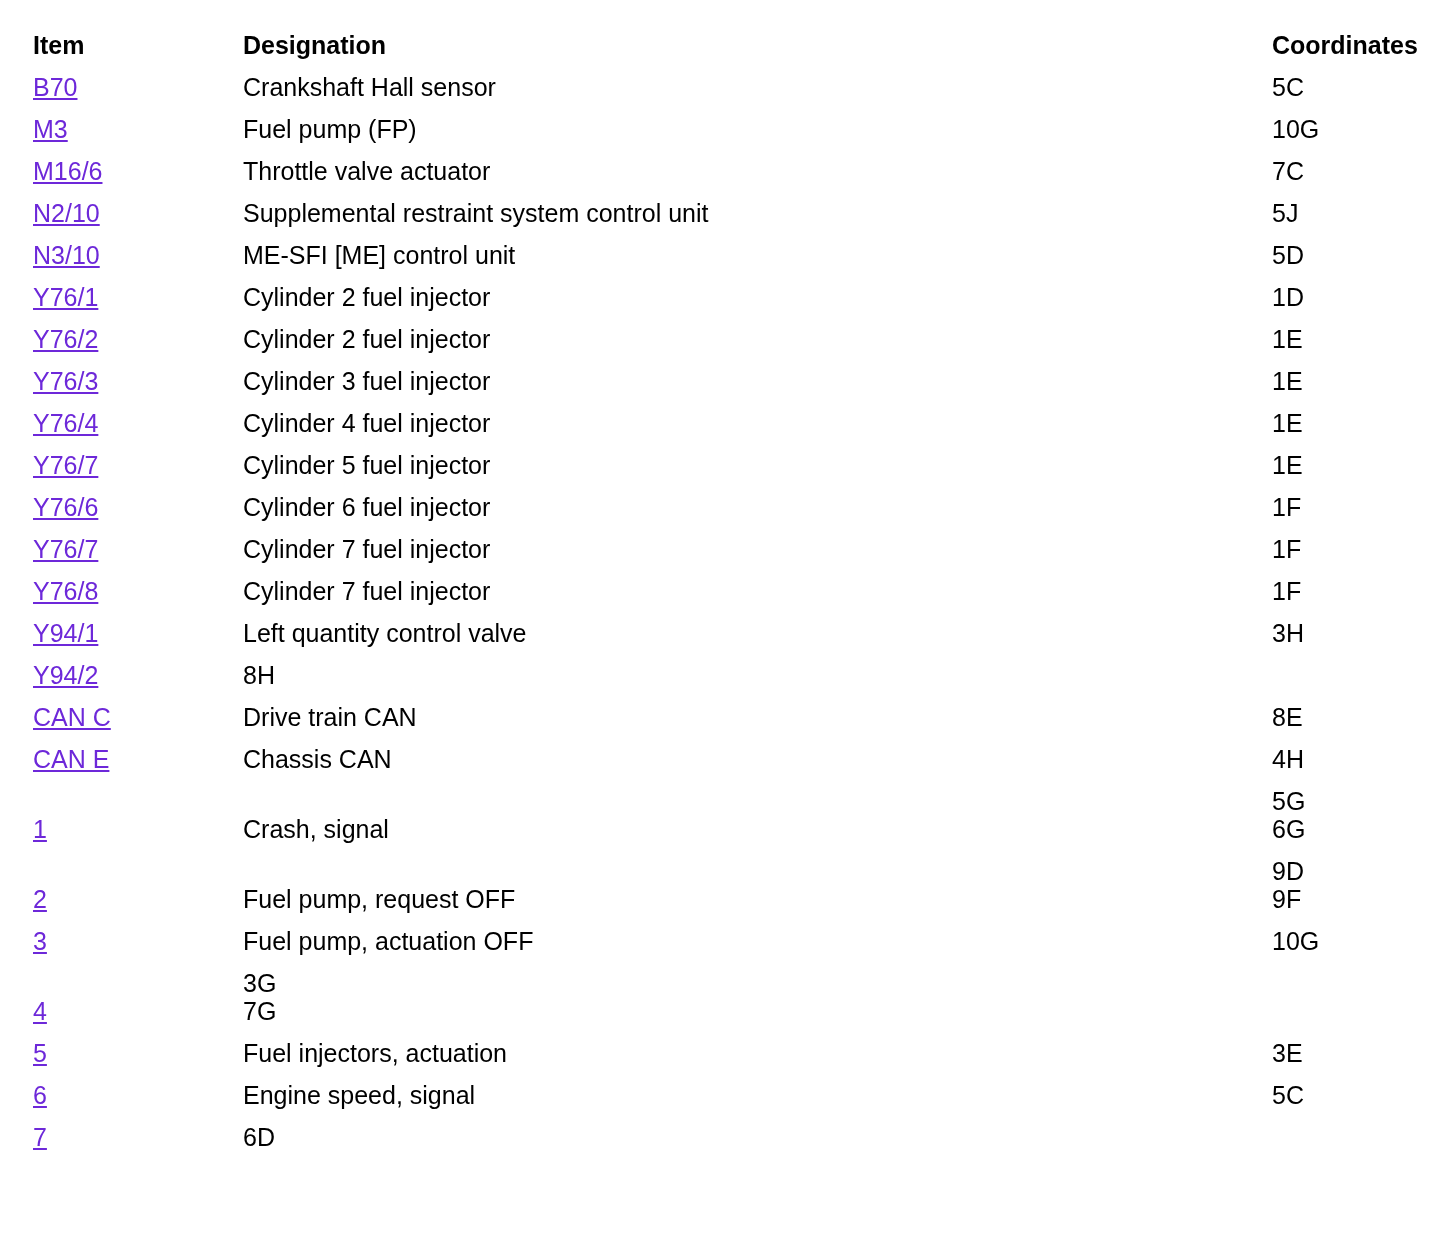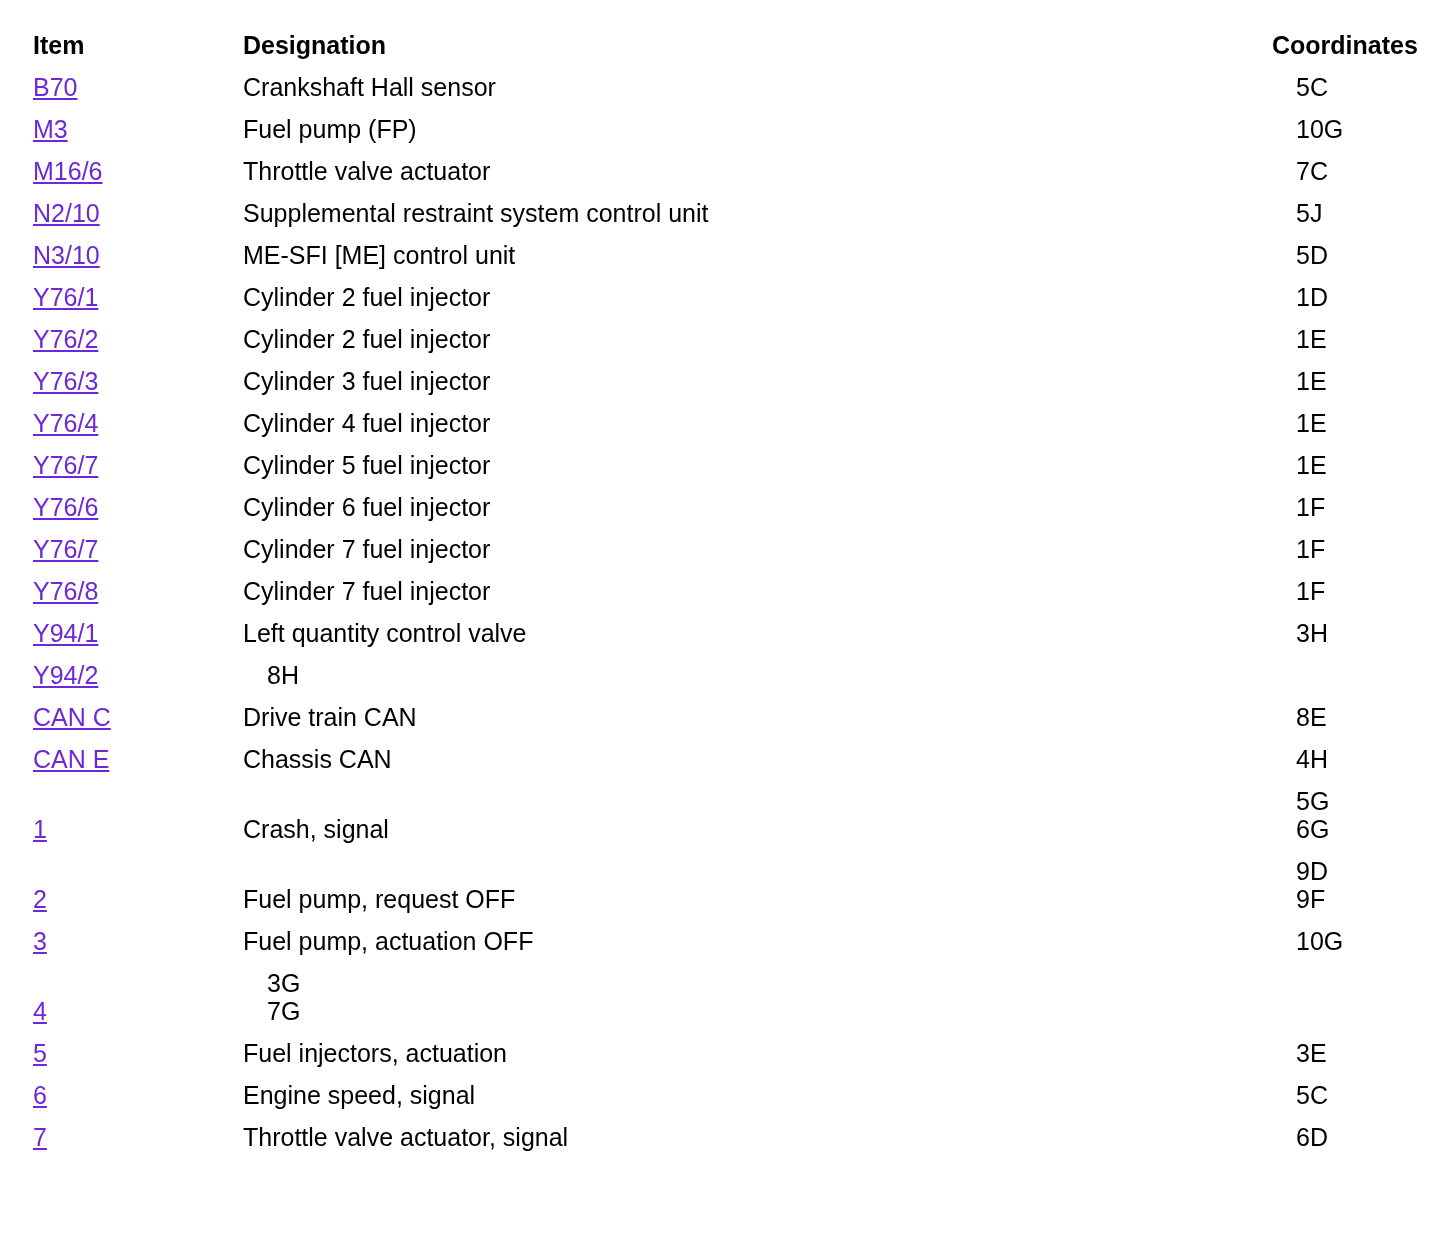--- a/index.html
+++ b/index.html
@@ -25,21 +25,21 @@
   }
   .col-item { width: 210px; flex: 0 0 210px; }
   .col-designation { width: 1029px; flex: 0 0 1029px; }
   .col-coordinates { flex: 1 1 auto; }
   .header-row { font-weight: bold; }
   .item-link {
     color: #6d28d9;
     text-decoration: underline;
     cursor: pointer;
   }
-  .coord-line { display: block; margin-left: 24px; }
+  .coord-line { display: block; }
 </style>
 </head>
 <body>
 
 <div class="page">
 
   <div class="row header-row">
     <div class="col-item">Item</div>
     <div class="col-designation">Designation</div>
     <div class="col-coordinates">Coordinates</div>
@@ -275,20 +275,19 @@
     <div class="col-designation">Engine speed, signal</div>
     <div class="col-coordinates">
           <span class="coord-line">5C</span>
         </div>
   </div>
 
   <div class="row">
     <div class="col-item">
       <span class="item-link">7</span>
     </div>
-    <div class="col-designation">Throttle valve actuator, signal</div>
     <div class="col-coordinates">
           <span class="coord-line">6D</span>
         </div>
   </div>
 </div>
 
 </div>
 
 </body></html>

